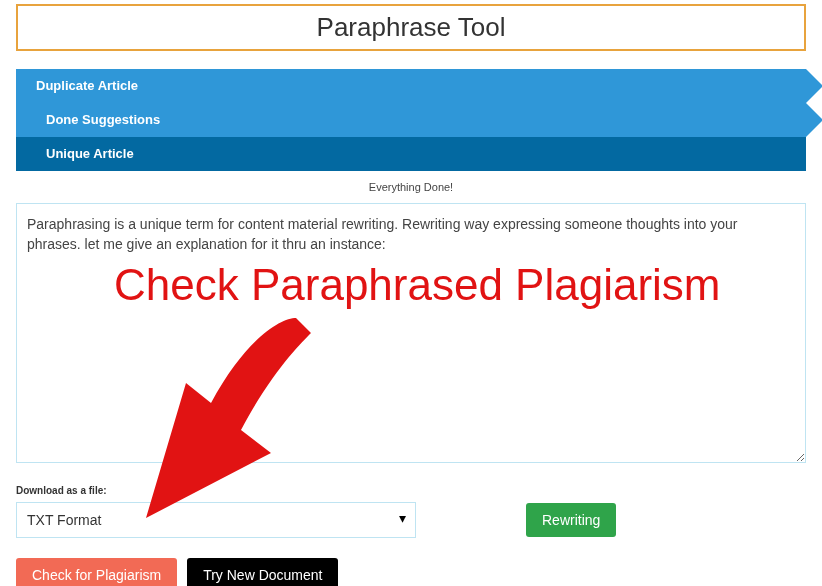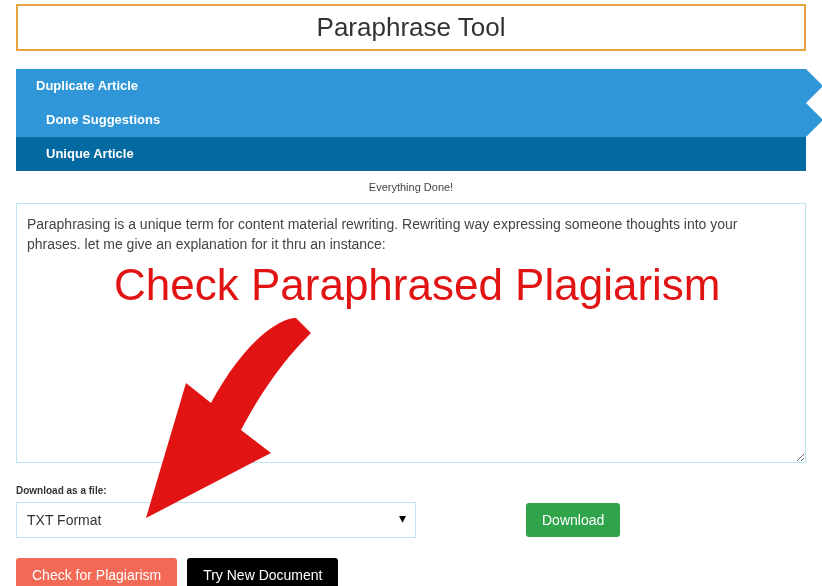--- a/index.html
+++ b/index.html
@@ -180,21 +180,21 @@
   <textarea class="text-output" style="">Paraphrasing is a unique term for content material rewriting. Rewriting way expressing someone thoughts into your phrases. let me give an explanation for it thru an instance:</textarea>
 
   <div class="download-row">
     <span class="dl-label">Download as a file:</span>
     <div class="dl-controls">
       <div class="select-wrap">
         <select class="format-select">
           <option>TXT Format</option>
         </select>
       </div>
-      <button class="btn btn-green">Download</button>
+      <button class="btn btn-green">Rewriting</button>
     </div>
   </div>
 
   <div class="action-row">
     <button class="btn btn-orange">Check for Plagiarism</button>
     <button class="btn btn-blue">Try New Document</button>
   </div>
 </div>
 
 <div class="annotation">

